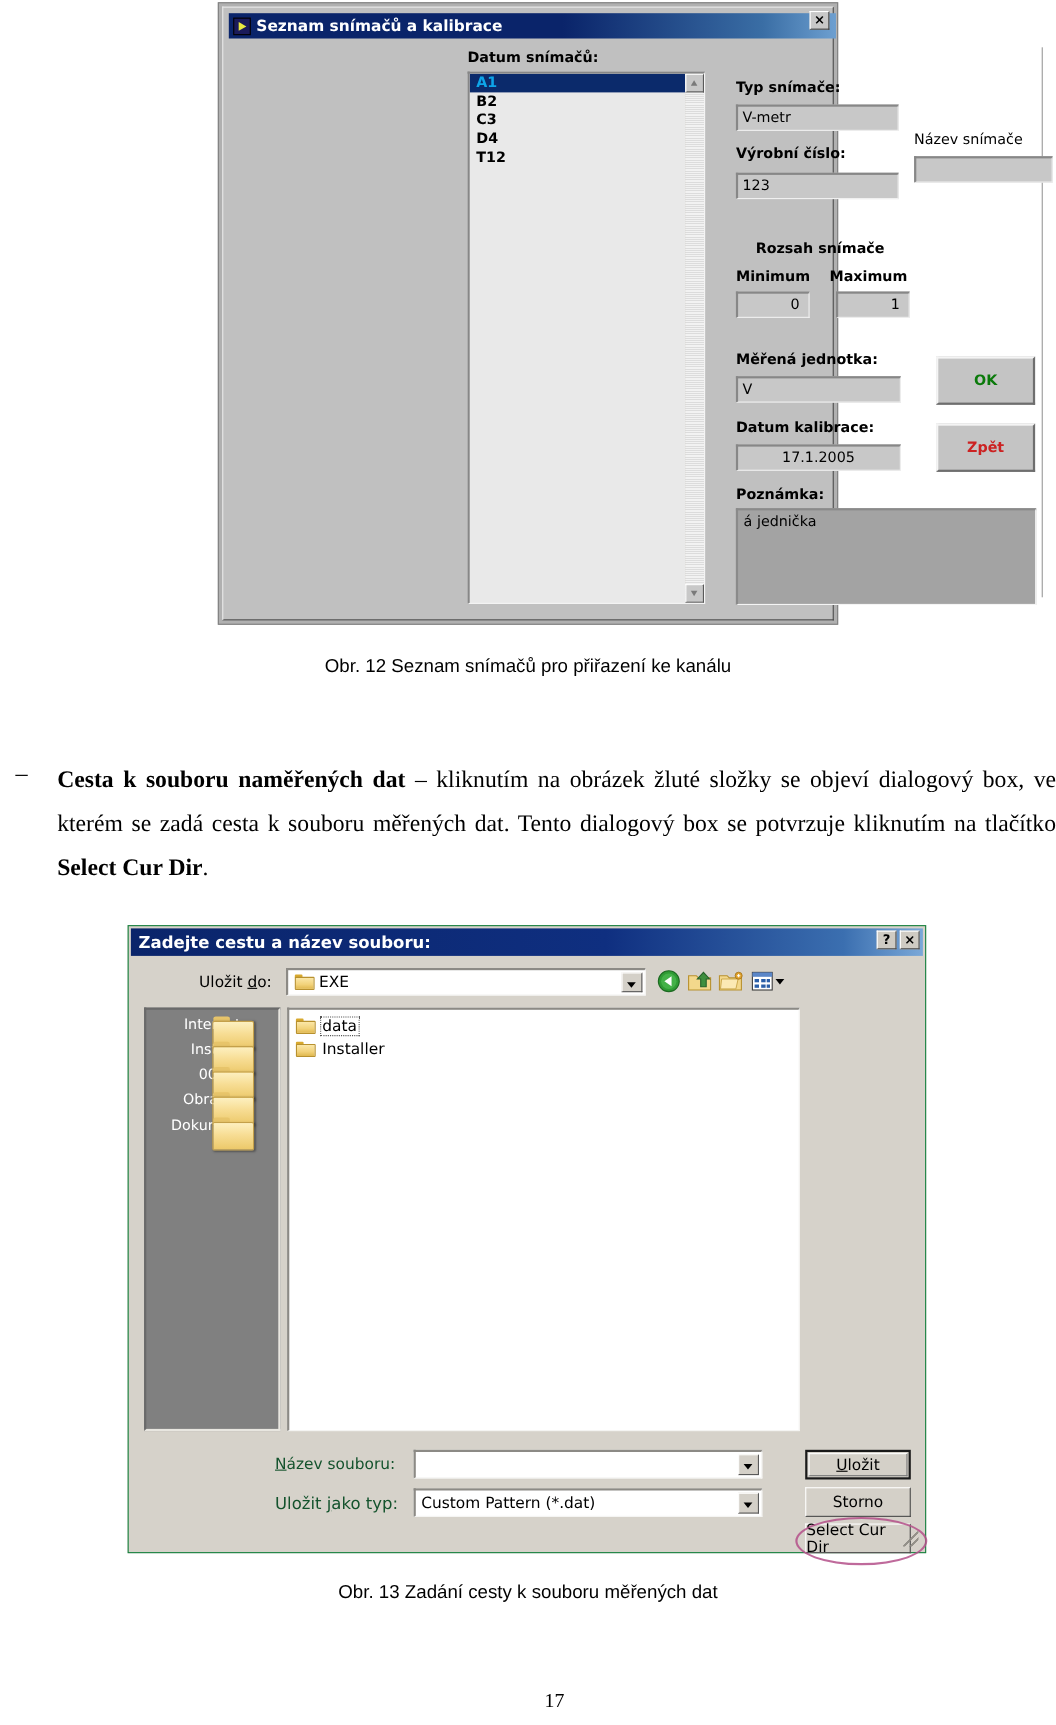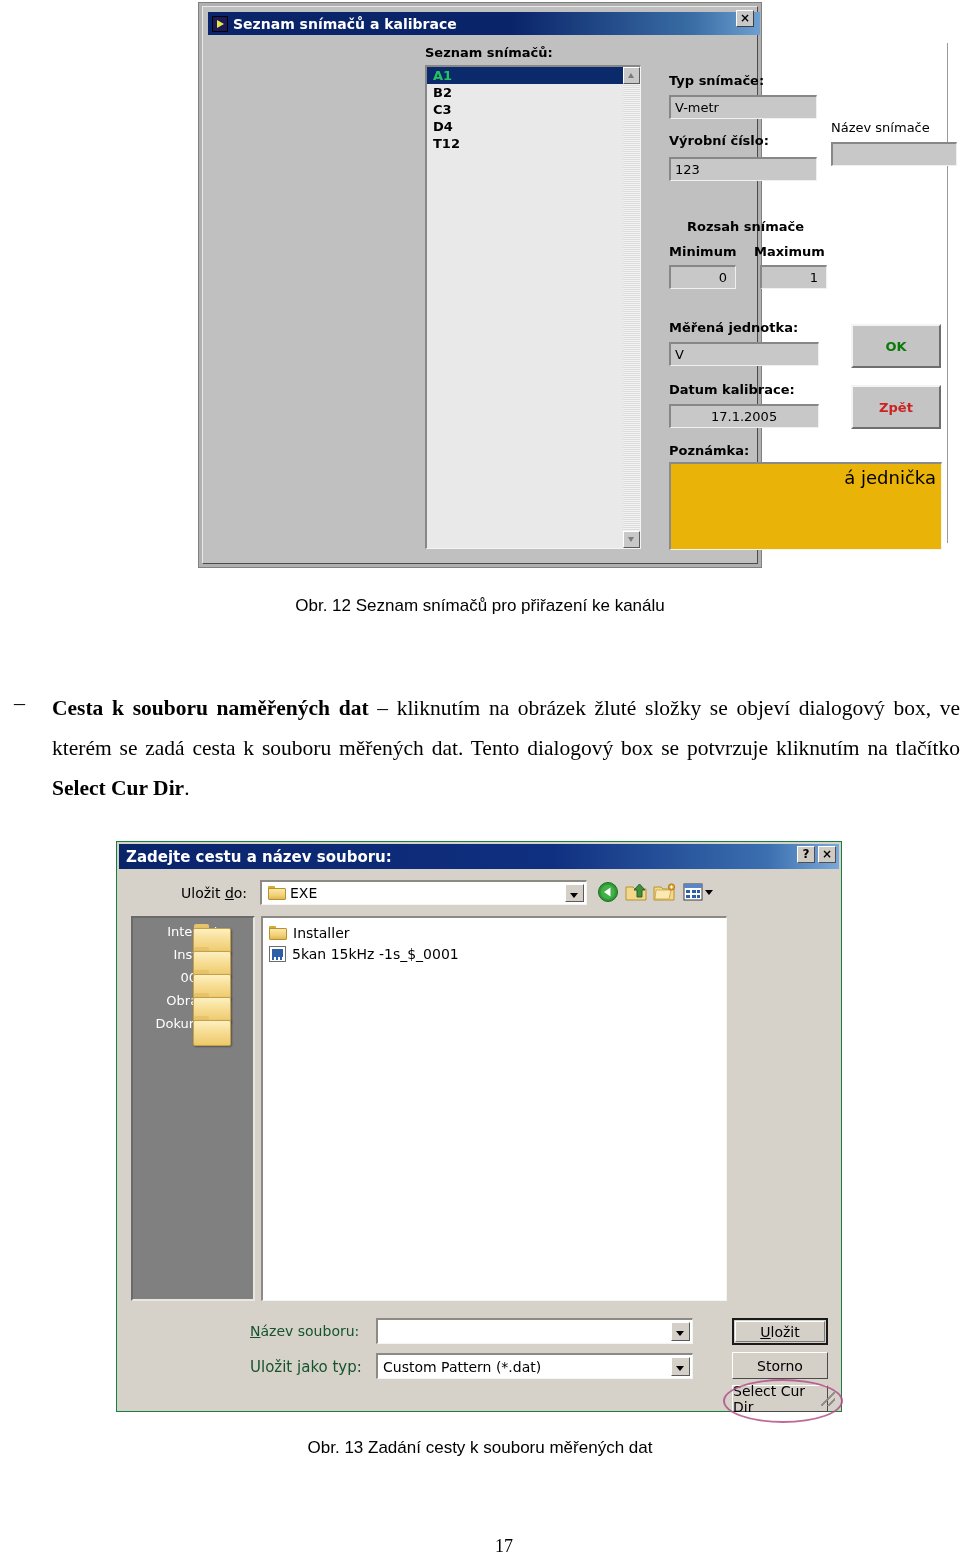--- a/index.html
+++ b/index.html
@@ -137,21 +137,21 @@
     line-height: 17px;
     padding-left: 6px;
     font-family: "DejaVu Sans", sans-serif;
     font-size: 13px;
     font-weight: bold;
     color: #000;
     white-space: nowrap;
   }
   #lv-list-items .row.sel {
     background: #0b2a6b;
-    color: #22c55e;
+    color: #0ea5e9;
   }
   #lv-scroll {
     position: absolute;
     right: 0; top: 0;
     width: 17px; height: 100%;
     background: #d4d0c8;
     background-image:
       repeating-linear-gradient(0deg, #dcdcdc 0 1px, #f2f2f2 1px 2px);
   }
   .lv-arrbtn {
@@ -195,31 +195,30 @@
     font-weight: bold;
     cursor: pointer;
   }
   #lv-ok { color: #0b7a0b; }
   #lv-back { color: #cc2222; }
 
   #lv-note {
     position: absolute;
     left: 466px; top: 455px;
     width: 273px; height: 88px;
-    background: #eab308;
+    background: #a3a3a3;
     border-top: 2px solid #8a8a8a;
     border-left: 2px solid #8a8a8a;
     border-right: 1px solid #f4f4f4;
     border-bottom: 1px solid #f4f4f4;
     box-sizing: border-box;
     font-family: "DejaVu Sans", sans-serif;
-    font-size: 18px;
+    font-size: 13px;
     color: #000;
     padding: 3px 5px;
-    text-align: right;
   }
   #lv-rightpanel-line {
     position: absolute;
     left: 744px; top: 36px;
     width: 1px; height: 500px;
     background: #9a9a9a;
   }
 
   
   #cap12 {
@@ -608,21 +607,21 @@
 
 <div id="fig12">
   <div id="fig12-inner">
 
     <div id="lv-titlebar">
       <span class="lv-ico"></span>
       <span id="lv-title-text">Seznam snímačů a kalibrace</span>
     </div>
     <div id="lv-close">×</div>
 
-    <div class="lv-label" style="left:222px; top:38px;">Seznam snímačů:</div>
+    <div class="lv-label" style="left:222px; top:38px;">Datum snímačů:</div>
     <div id="lv-listbox">
       <div id="lv-list-items">
         <div class="row sel">A1</div>
         <div class="row">B2</div>
         <div class="row">C3</div>
         <div class="row">D4</div>
         <div class="row">T12</div>
       </div>
       <div id="lv-scroll">
         <div class="lv-arrbtn up">
@@ -745,34 +744,34 @@
         <span class="pfold"><span class="ptab"></span><span class="pbody"></span></span>
         <div class="plabel">Obrázky</div>
       </div>
       <div class="place">
         <span class="pfold"><span class="ptab"></span><span class="pbody"></span></span>
         <div class="plabel">Dokumenty</div>
       </div>
     </div>
 
     <div id="sv-filelist">
+      <div class="fitem focused">
+        <span class="folder-ico fi-ico">
+            <span class="tab"></span>
+            <span class="body"></span>
+          </span>
+        <span class="fi-name">data</span>
+      </div>
       <div class="fitem">
         <span class="folder-ico fi-ico">
             <span class="tab"></span>
             <span class="body"></span>
           </span>
         <span class="fi-name">Installer</span>
       </div>
-      <div class="fitem">
-        <span class="file-ico fi-ico">
-            <span class="inner"></span>
-            <span class="dots"></span>
-          </span>
-        <span class="fi-name">5kan 15kHz -1s_$_0001</span>
-      </div>
     </div>
 
     <div id="sv-fname-label"><span></span><u>N</u><span>ázev souboru:</span></div>
     <div id="sv-fname">
       <span class="combo-arrow"></span>
     </div>
 
     <div id="sv-ftype-label"><span>Uložit </span><u>j</u><span>ako typ:</span></div>
     <div id="sv-ftype">
       <span class="txt">Custom Pattern (*.dat)</span>

